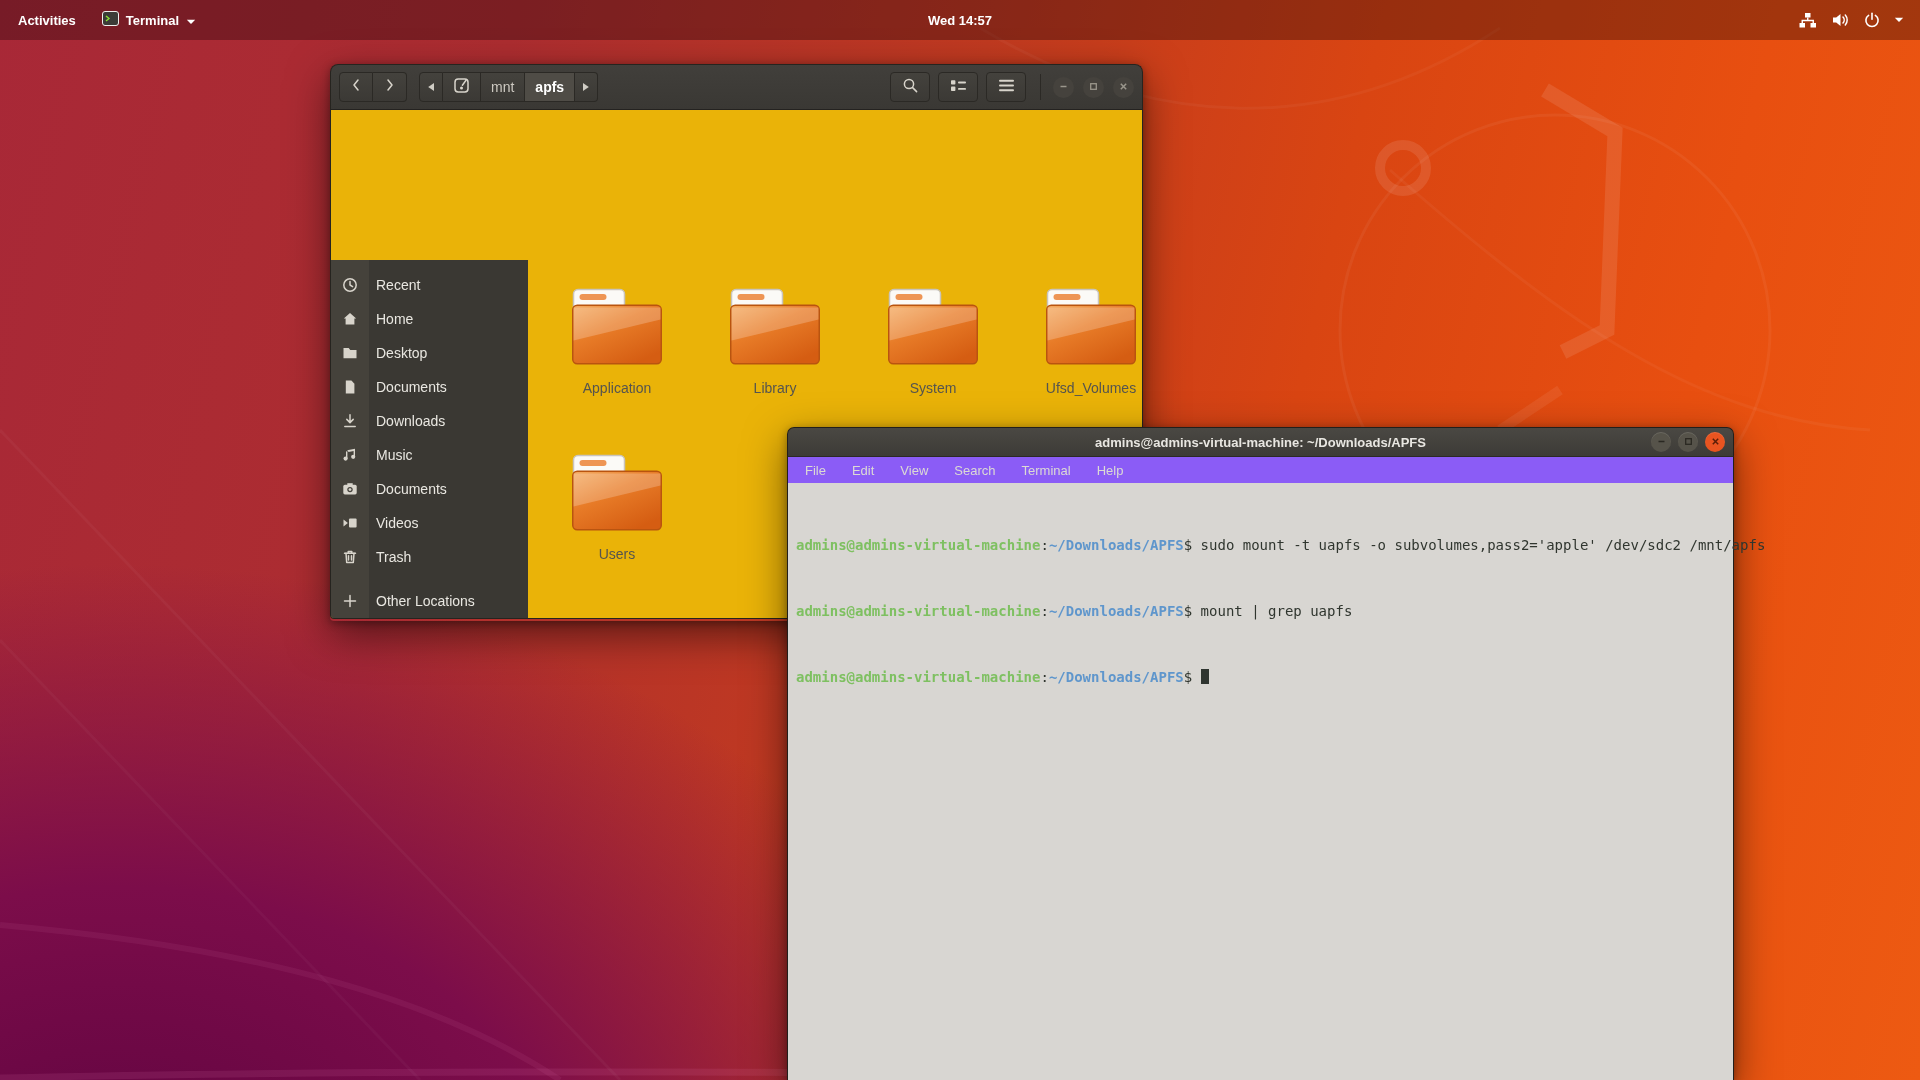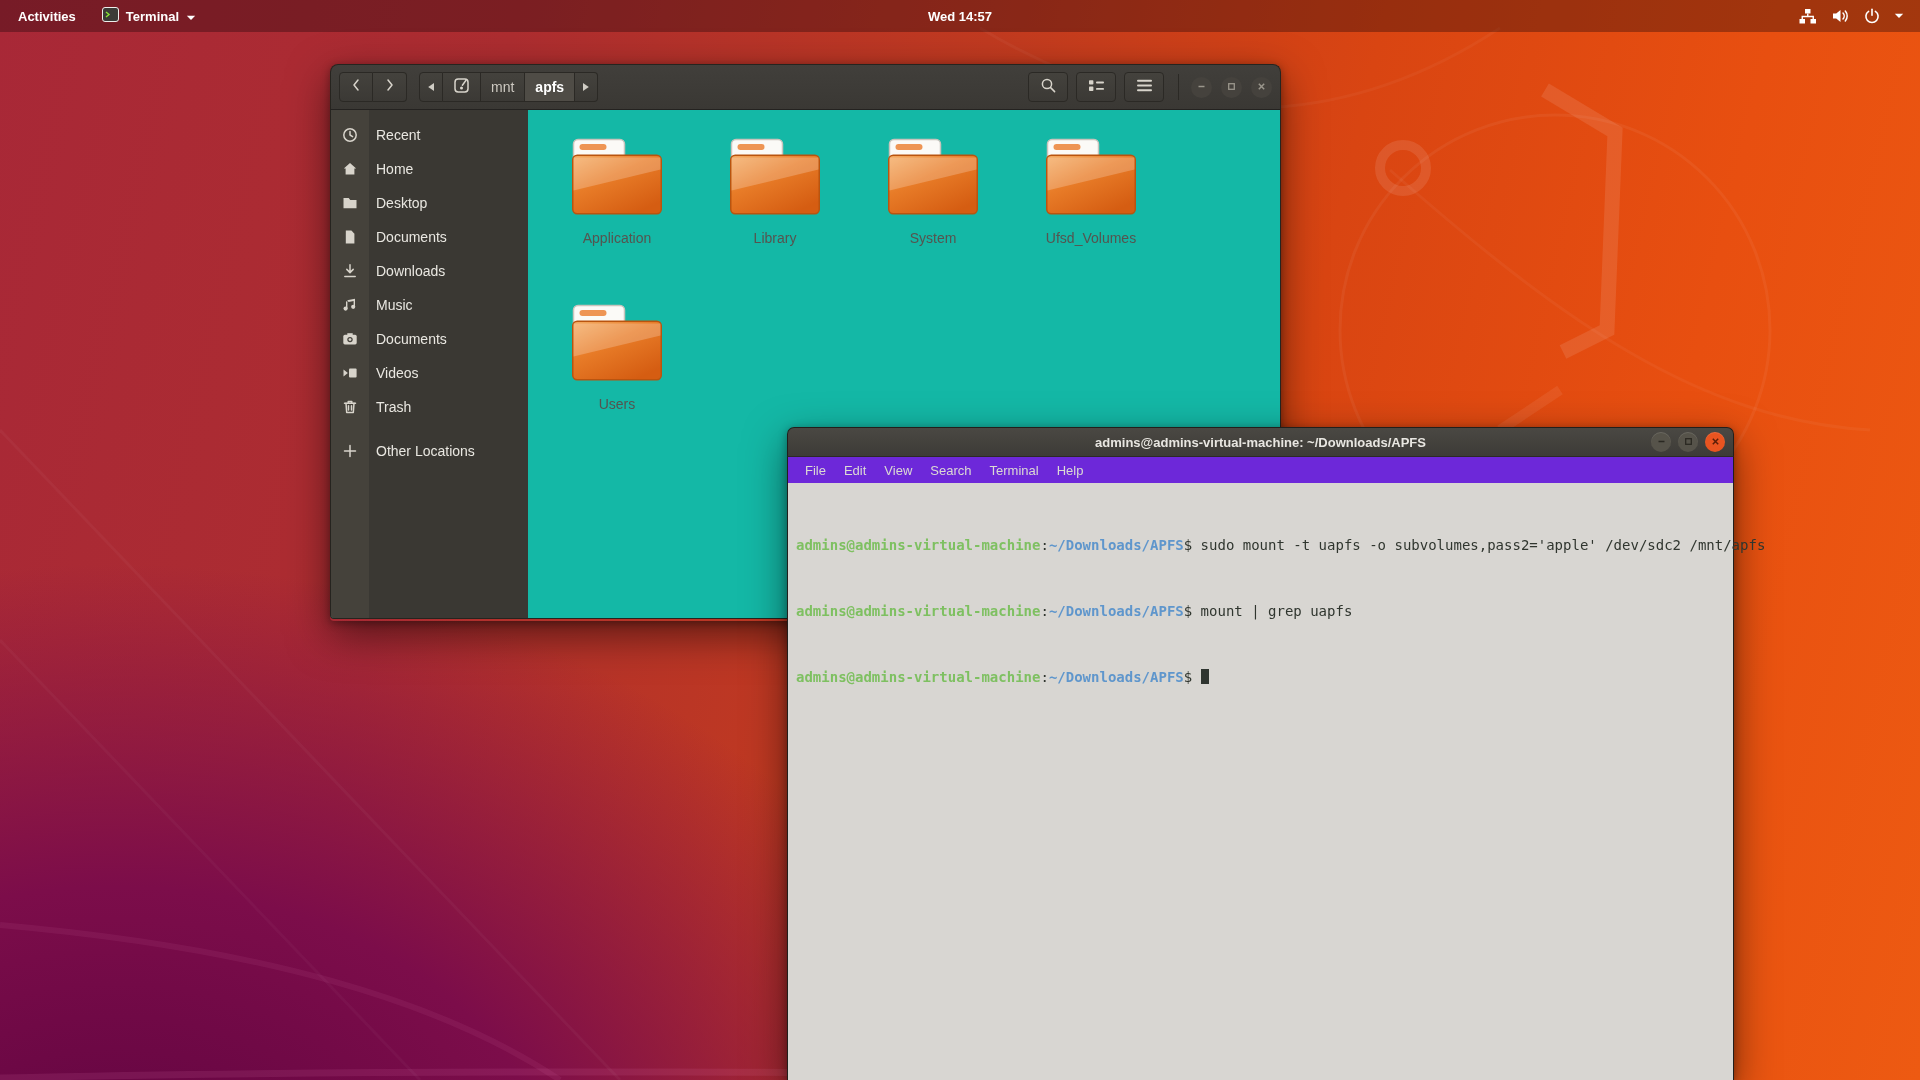--- a/index.html
+++ b/index.html
@@ -9,35 +9,35 @@
   .desktop {
     position:absolute; inset:0;
     background:
       radial-gradient(1300px 950px at 6% 112%, #5e0340 0%, #7c0d4a 34%, rgba(124,13,74,0) 68%),
       linear-gradient(103deg, #a82837 0%, #ad2d30 24%, #c13a20 46%, #d94512 64%, #e84f10 82%, #ed5a12 100%);
   }
   .desktop svg { position:absolute; inset:0; }
 
   
   .panel {
-    position:absolute; left:0; top:0; width:1920px; height:32px; z-index:40;
+    position:absolute; left:0; top:0; width:1920px; height:40px; z-index:40;
     background:rgba(25,3,10,0.34);
     display:flex; align-items:center; color:#fff; font-size:13px; font-weight:700;
   }
   .panel-left { display:flex; align-items:center; gap:26px; padding-left:18px; }
   .appmenu { display:flex; align-items:center; gap:7px; cursor:default; }
   .panel-clock { position:absolute; left:0; right:0; text-align:center; pointer-events:none; }
   .panel-right { margin-left:auto; display:flex; align-items:center; gap:14px; padding-right:16px; }
   .panel-right .icn { display:flex; align-items:center; }
 
   
   .window { position:absolute; border-radius:8px 8px 4px 4px; box-shadow:0 14px 42px rgba(0,0,0,0.50), 0 2px 8px rgba(0,0,0,0.35); }
 
   
-  .files-window { left:330px; top:64px; width:951px; height:557px; z-index:10; }
+  .files-window { left:330px; top:64px; width:813px; height:557px; z-index:10; }
   .headerbar {
     height:46px; background:linear-gradient(#413f3b, #3a3834);
     border:1px solid #26241f; border-bottom:1px solid #242220;
     border-radius:8px 8px 0 0;
     display:flex; align-items:center; padding:0 8px; gap:8px;
   }
   .navpair { display:flex; }
   .tbtn {
     height:30px; display:flex; align-items:center; justify-content:center;
     background:linear-gradient(#44423d,#3b3935); border:1px solid #2b2925; color:#d8d4cb;
@@ -51,22 +51,22 @@
   .pathbar .tbtn:last-child  { border-radius:0 4px 4px 0; padding:0 7px; }
   .pathbar .tbtn.current { background:#4f4c46; color:#ffffff; font-weight:700; }
   .toolbar-right { margin-left:auto; display:flex; gap:8px; align-items:center; }
   .toolbar-right .tbtn { width:40px; border-radius:4px; }
   .ctl-sep { width:1px; height:26px; background:#2b2925; margin:0 4px 0 6px; }
   .wctl { display:flex; gap:9px; align-items:center; }
   .wbtn {
     width:21px; height:21px; border-radius:50%; display:flex; align-items:center; justify-content:center;
     background:#454italic340; background:#45423d; color:#9a968c;
   }
-  .files-body { display:flex; height:509px; background:#14b8a6; border-radius:0 0 4px 4px; overflow:hidden;
-    border:1px solid #26241f; border-top:none; }
+  .files-body { display:flex; height:509px; background:#eab308; border-radius:0 0 4px 4px; overflow:hidden;
+    border:1px solid #26241f; border-top:none;align-items:flex-end; }
   .sidebar { width:197px; background:#3a3833; display:flex; flex-direction:column; padding-top:8px; position:relative; flex-shrink:0; }
   .sidebar::before { content:""; position:absolute; left:0; top:0; bottom:0; width:38px; background:#45423b; }
   .side-item { position:relative; display:flex; align-items:center; height:34px; cursor:default; }
   .side-item .s-icn { width:38px; display:flex; justify-content:center; align-items:center; flex-shrink:0; }
   .side-item .s-lbl { color:#e9e7e1; font-size:14px; padding-left:7px; }
   .side-item.separated { margin-top:10px; }
   .files-content { flex:1; padding:26px 0 0 10px; display:grid; grid-template-columns:repeat(4,158px); grid-auto-rows:166px; align-content:start; }
   .file-item { display:flex; flex-direction:column; align-items:center; }
   .file-item .f-lbl { margin-top:8px; font-size:14px; color:#55544f; }
 
@@ -75,22 +75,22 @@
     display:flex; flex-direction:column; }
   .term-titlebar {
     height:30px; background:linear-gradient(#4a4843,#3d3b37);
     border:1px solid #221f1c; border-bottom:1px solid #2c2a26; border-radius:7px 7px 0 0;
     display:flex; align-items:center; position:relative;
   }
   .term-title { position:absolute; left:0; right:0; text-align:center; color:#e8e6e1; font-size:13px; font-weight:700; }
   .term-ctl { margin-left:auto; display:flex; gap:7px; padding-right:8px; z-index:1; }
   .term-ctl .wbtn { width:20px; height:20px; background:#56534a; color:#2a2822; box-shadow:inset 0 1px 0 rgba(255,255,255,0.12); }
   .term-ctl .wbtn.close { background:var(--accent-orange); color:#5c1d07; }
-  .term-menubar { height:26px; background:#6d28d9; border-left:1px solid #221f1c; border-right:1px solid #221f1c;
-    display:flex; align-items:center; gap:0; padding-left:8px; }
+  .term-menubar { height:26px; background:#8b5cf6; border-left:1px solid #221f1c; border-right:1px solid #221f1c;
+    display:flex; align-items:center; gap:8px; padding-left:8px; }
   .menu-item { color:#dcdad4; font-size:13px; padding:0 9px; }
   .term-content { flex:1; background:#d8d6d2; border-left:1px solid #221f1c; border-right:1px solid #221f1c;
     font-family:"DejaVu Sans Mono", monospace; font-size:14px; line-height:18px; color:var(--term-fg);
     padding:5px 2px 0 8px; }
   .term-line { white-space:pre;margin-top:48px; }
   .seg-green { color:var(--prompt-green); font-weight:700; }
   .seg-blue  { color:var(--path-blue); font-weight:700; }
   .seg-red   { color:var(--err-red); font-weight:700; }
   .seg-fg    { color:var(--term-fg); }
   .cursor { display:inline-block; width:8px; height:15px; background:#2f3530; vertical-align:-2px; }

